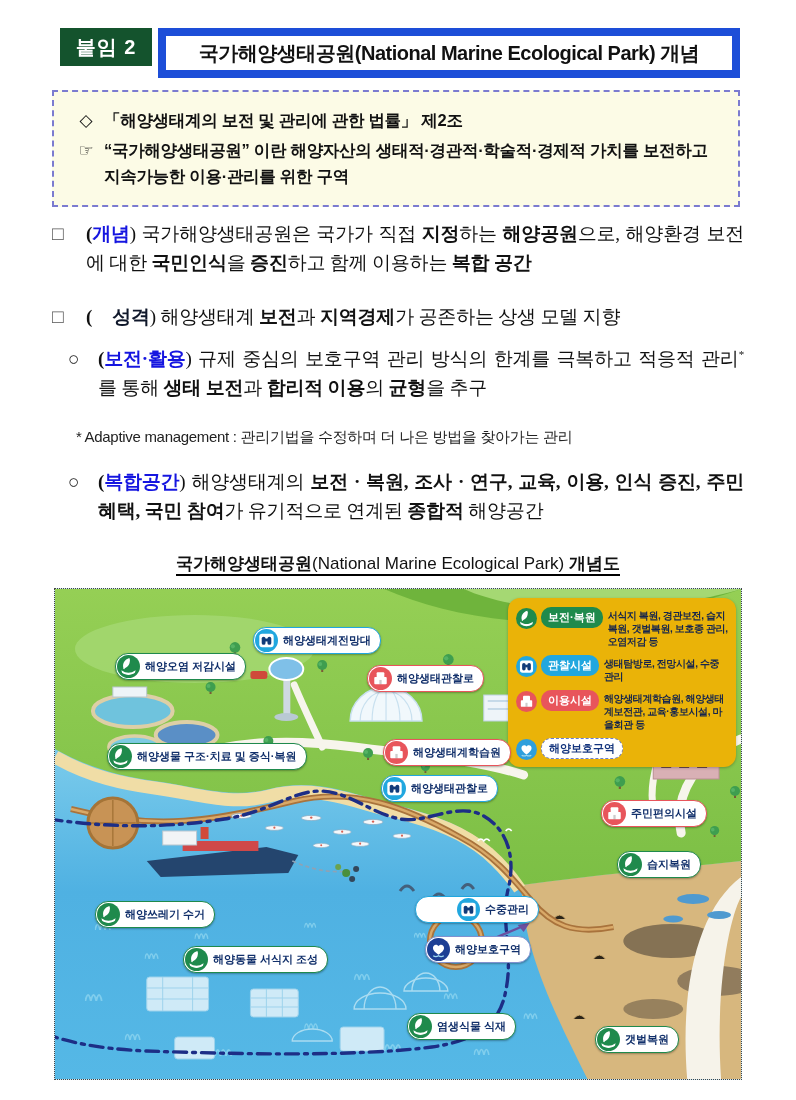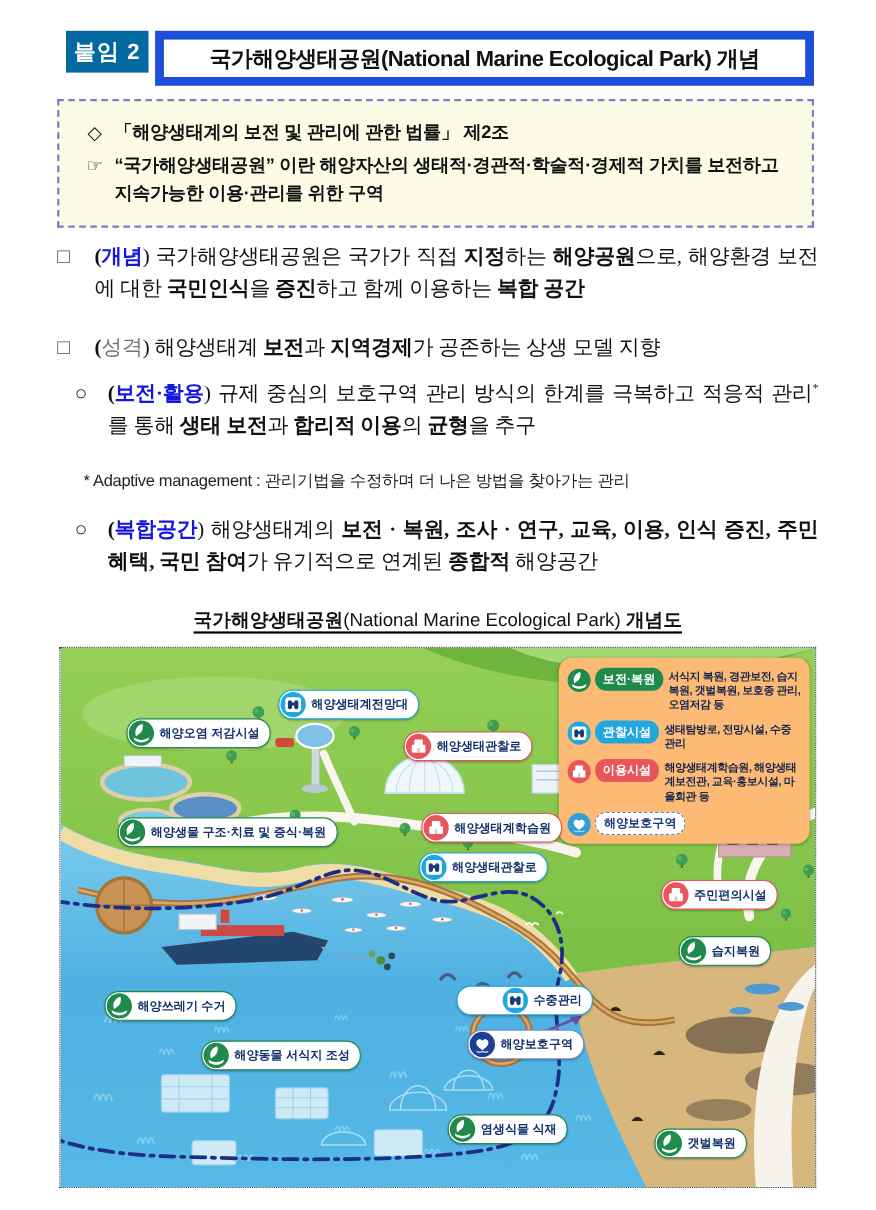--- a/index.html
+++ b/index.html
@@ -1,22 +1,22 @@
 <!DOCTYPE html>
 <html lang="ko"><head>
 <meta charset="utf-8">
 <style>
   html,body{margin:0;padding:0;background:#fff;}
   .page{position:relative;width:796px;height:1100px;background:#fff;overflow:hidden;
         font-family:"Liberation Serif","DejaVu Serif",serif;color:#111;}
   
   .hdr{position:absolute;left:60px;top:28px;width:680px;display:flex;gap:6px;
        font-family:"Liberation Sans","DejaVu Sans",sans-serif;}
-  .tag-box{background:#0369a1;color:#fff;font-weight:bold;font-size:20px;
-           width:75px;height:38px;display:flex;align-items:center;justify-content:center;letter-spacing:1px;}
+  .tag-box{background:#14532d;color:#fff;font-weight:bold;font-size:20px;
+           width:92px;height:38px;display:flex;align-items:center;justify-content:center;letter-spacing:1px;}
   .title-box{flex:1;border:8px solid #1d4ed8;height:34px;display:flex;align-items:center;justify-content:center;
              font-weight:bold;font-size:20px;letter-spacing:-0.5px;}
   
   .law-box{position:absolute;left:52px;top:90px;width:688px;box-sizing:border-box;
            background:#fcfbe6;border:2px dashed #7b7bd0;padding:12px 16px 12px 14px;
            font-family:"Liberation Sans","DejaVu Sans",sans-serif;}
   .law-line{display:flex;font-size:16.5px;line-height:1.55;margin:4px 0;}
   .law-marker{width:36px;flex:0 0 36px;text-align:center;font-size:17px;}
   .law-text{flex:1;letter-spacing:-0.3px;}
   
@@ -33,21 +33,21 @@
             font-family:"Liberation Sans","DejaVu Sans",sans-serif;font-size:15px;color:#222;letter-spacing:-0.3px;}
   .p-complex{position:absolute;top:468px;left:0;right:0;}
   .diagram-title{position:absolute;top:552px;left:0;width:796px;text-align:center;
                  font-family:"Liberation Sans","DejaVu Sans",sans-serif;font-size:17px;}
   .diagram-title .inner{border-bottom:2px solid #000;padding-bottom:1px;}
   
   .illu{position:absolute;left:54px;top:588px;width:688px;height:492px;border:1px dotted #444;
         box-sizing:border-box;overflow:hidden;background:#cdeaf6;}
   .scene{position:absolute;left:0;top:0;width:100%;height:100%;}
   
-  .legend{position:absolute;right:5px;top:9px;width:228px;background:#fdba74;border-radius:12px;
+  .legend{position:absolute;right:5px;top:9px;width:228px;background:#eab308;border-radius:12px;
           padding:9px 8px 7px 8px;box-sizing:border-box;box-shadow:0 1px 3px rgba(0,0,0,.25);
           font-family:"Liberation Sans","DejaVu Sans",sans-serif;}
   .lg-row{display:flex;align-items:flex-start;margin-bottom:7px;}
   .lg-ic{flex:0 0 21px;width:21px;height:21px;border-radius:50%;margin-right:4px;margin-top:1px;}
   .lg-pill{flex:0 0 auto;color:#fff;font-weight:bold;font-size:11px;border-radius:10px;
            padding:3px 7px;margin-right:5px;white-space:nowrap;}
   .lg-desc{font-size:10px;line-height:1.3;color:#15254d;font-weight:bold;letter-spacing:-0.4px;padding-top:2px;}
   .lg-ic svg{width:100%;height:100%;}
   .ic-green{background:#1f8a4c;} .ic-blue{background:#21a7df;} .ic-red{background:#e8555b;} .ic-mpa{background:#2f9fdc;}
   .pl-green{background:#1f8a4c;} .pl-blue{background:#21a7df;} .pl-red{background:#e8555b;}
@@ -85,21 +85,21 @@
       <span class="law-text"><span style="font-weight: bold;">“국가해양생태공원” 이란  해양자산의  생태적·경관적·학술적·경제적 가치를 보전하고 지속가능한 이용·관리를 위한 구역</span></span>
     </div>
   </div>
 
   <div class="para p-concept">
     <span class="pm">□</span>
     <span class="ptext"><span style="font-weight: bold;">(</span><span style="font-weight: bold; color: rgb(21, 21, 224);">개념</span><span>) 국가해양생태공원은 국가가 직접 </span><span style="font-weight: bold;">지정</span><span>하는 </span><span style="font-weight: bold;">해양공원</span><span>으로, 해양환경 보전에 대한 </span><span style="font-weight: bold;">국민인식</span><span>을 </span><span style="font-weight: bold;">증진</span><span>하고 함께 이용하는 </span><span style="font-weight: bold;">복합 공간</span></span>
   </div>
   <div class="para p-character">
     <span class="pm">□</span>
-    <span class="ptext"><span style="font-weight: bold;">(</span><span style="font-weight: normal; color: #737373;">성격</span><span>) 해양생태계 </span><span style="font-weight: bold;">보전</span><span>과 </span><span style="font-weight: bold;">지역경제</span><span>가 </span><span style="font-weight: normal;">공존</span><span>하는 상생 모델 지향</span></span>
+    <span class="ptext"><span style="font-weight: bold;">(</span><span style="font-weight: bold; color: #0f172a; margin-left: 20px;">성격</span><span>) 해양생태계 </span><span style="font-weight: bold;">보전</span><span>과 </span><span style="font-weight: bold;">지역경제</span><span>가 </span><span style="font-weight: normal;">공존</span><span>하는 상생 모델 지향</span></span>
   </div>
   <div class="para lvl2 p-conserve">
     <span class="pm circle">○</span>
     <span class="ptext"><span style="font-weight: bold;">(</span><span style="font-weight: bold; color: rgb(21, 21, 224);">보전·활용</span><span>) 규제 중심의 보호구역 관리 방식의 한계를 극복하고 적응적 관리</span><sup>*</sup><span>를 통해 </span><span style="font-weight: bold;">생태 보전</span><span>과 </span><span style="font-weight: bold;">합리적 이용</span><span>의 </span><span style="font-weight: bold;">균형</span><span>을 추구</span></span>
   </div>
   <div class="footnote">* Adaptive management : 관리기법을 수정하며 더 나은 방법을 찾아가는 관리</div>
   <div class="para lvl2 p-complex">
     <span class="pm circle">○</span>
     <span class="ptext"><span style="font-weight: bold;">(</span><span style="font-weight: bold; color: rgb(21, 21, 224);">복합공간</span><span>) 해양생태계의 </span><span style="font-weight: bold;">보전 · 복원, 조사 · 연구, 교육, 이용, 인식 증진, 주민 혜택, 국민 참여</span><span>가 유기적으로 연계된 </span><span style="font-weight: bold;">종합적</span><span> 해양공간</span></span>
   </div>

